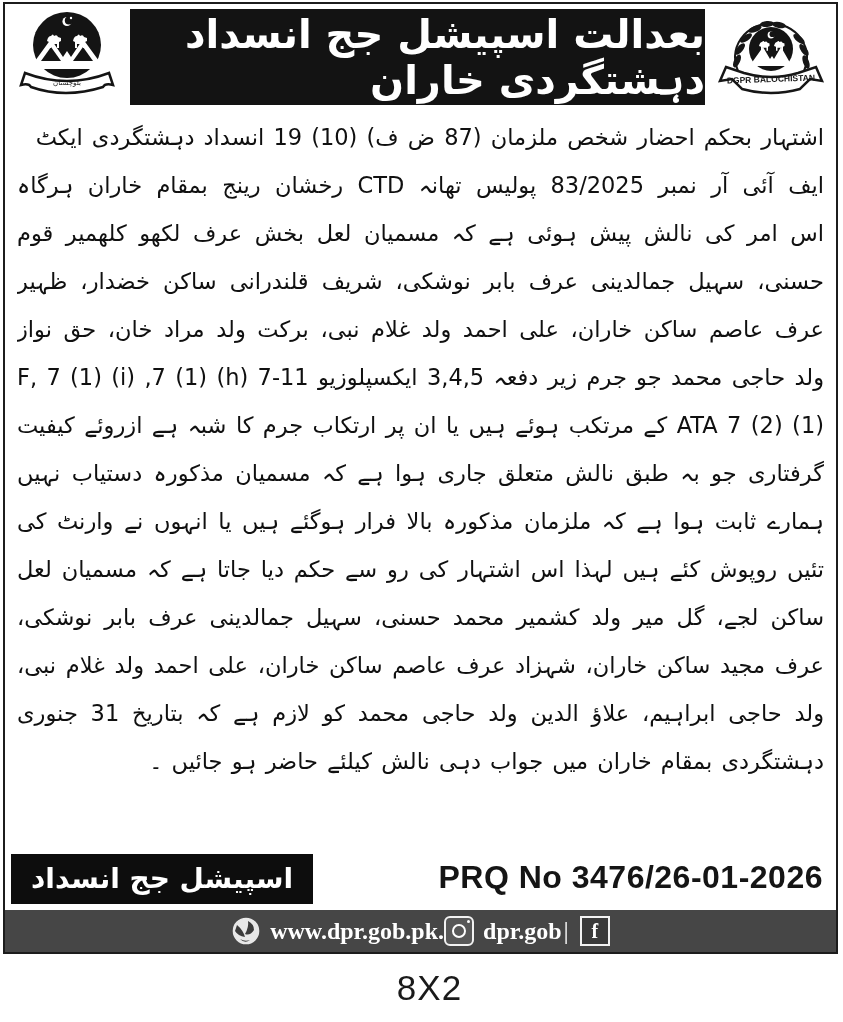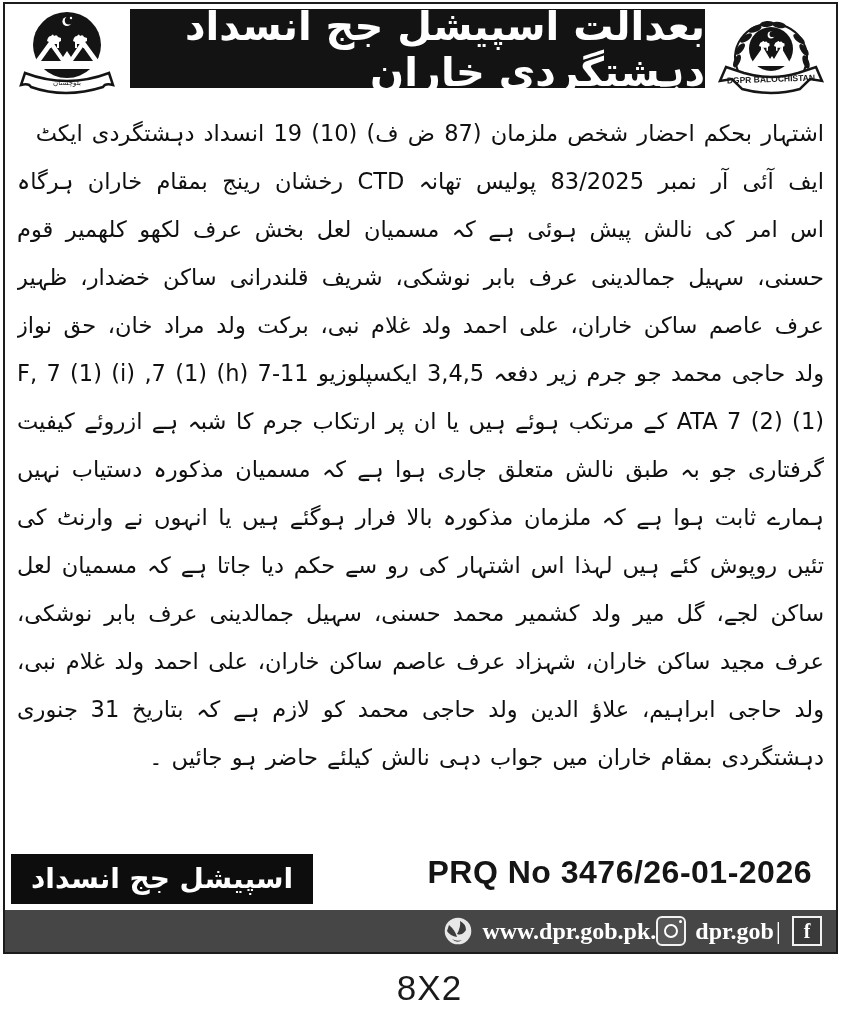--- a/index.html
+++ b/index.html
@@ -3,34 +3,34 @@
 <meta charset="utf-8">
 <style>
   html,body{margin:0;padding:0;background:#ffffff;}
   .page{position:relative;width:843px;height:1022px;background:#fff;overflow:hidden;
         font-family:"DejaVu Sans",sans-serif;color:#101010;}
   .ad{position:absolute;left:3px;top:2px;width:831px;height:948px;border:2px solid #1c1c1c;
       background:#fff;display:flex;flex-direction:column;}
   
   .header{display:flex;align-items:flex-start;gap:7px;padding:5px 6px 2px 6px;}
   .logo{flex:0 0 auto;}
-  .banner{flex:1;background:#131313;height:79px;display:flex;align-items:center;justify-content:flex-start;
+  .banner{flex:1;background:#131313;height:96px;display:flex;align-items:center;justify-content:flex-start;
           color:#fff;font-weight:700;font-size:40px;direction:rtl;letter-spacing:1px;}
   
   .body-lines{flex:1;padding:6px 12px 0 12px;direction:rtl;font-size:22.5px;line-height:48px;}
   .bl{height:48px;overflow:hidden;text-align:justify;text-align-last:justify;word-spacing:2px;}
   .bl.start{text-align:right;text-align-last:right;}
   
-  .footer-row{display:flex;justify-content:space-between;align-items:flex-start;padding:2px 20px 6px 6px;}
+  .footer-row{display:flex;justify-content:space-between;align-items:center;padding:2px 9px 6px 6px;}
   .court-box{background:#0d0d0d;color:#fff;padding:7px 20px;text-align:center;direction:rtl;
              font-weight:700;font-size:28px;line-height:1.3;}
   .prq{font-family:"Liberation Sans",sans-serif;font-weight:700;font-size:32px;color:#151515;
        letter-spacing:0.5px;padding:0 4px 2px 0;}
   
-  .strip{background:#464646;color:#fff;display:flex;align-items:center;justify-content:flex-end;
+  .strip{background:#464646;color:#fff;display:flex;align-items:center;justify-content:center;
          padding:6px 14px;font-family:"Liberation Serif",serif;font-weight:700;font-size:24px;}
   .strip .item{display:flex;align-items:center;gap:9px;}
   .sep{color:#fff;font-weight:400;font-size:26px;margin:0 2px;}
   .fb-box{width:26px;height:26px;border:2px solid #f2f2f2;background:#3a3a3a;color:#fff;
           display:flex;align-items:center;justify-content:center;font-family:"Liberation Serif",serif;
           font-size:20px;font-weight:700;}
   .ig-box{width:26px;height:26px;border:2px solid #f2f2f2;border-radius:6px;position:relative;background:#585858;}
   .ig-box::before{content:"";position:absolute;left:6px;top:6px;width:10px;height:10px;border:2px solid #fff;border-radius:50%;}
   .ig-box::after{content:"";position:absolute;right:2px;top:2px;width:3px;height:3px;background:#fff;border-radius:50%;}
   .tw-box{width:30px;height:30px;border-radius:5px;background:#8a8a8a;display:flex;align-items:center;justify-content:center;}

